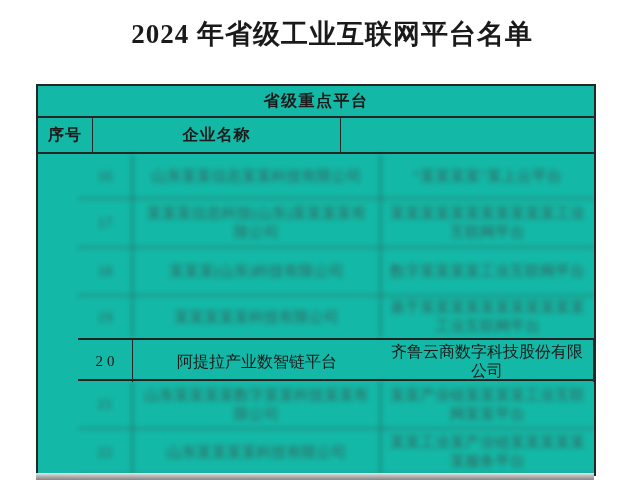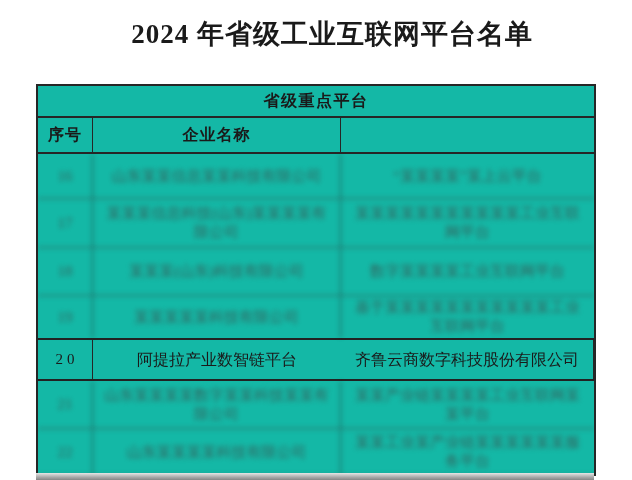--- a/index.html
+++ b/index.html
@@ -37,21 +37,21 @@
     font-family:"Liberation Sans","DejaVu Sans",sans-serif;
     font-weight:700;font-size:16px;letter-spacing:1px;
   }
   #rows .data-row:nth-child(1){height:45px;}
   #rows .data-row:nth-child(2){height:49px;}
   #rows .data-row:nth-child(3){height:48px;}
   #rows .data-row:nth-child(4){height:42px;border-bottom:none;}
   #rows .data-row:nth-child(5){height:43px;}
   #rows .data-row:nth-child(6){height:48px;}
   #rows .data-row:nth-child(7){height:47px;}
-  .data-row{font-size:15px;}
+  .data-row{font-size:15px;margin-left:40px;}
   .data-row.blurred{
     filter:blur(2.4px);
     color:#414141;opacity:.72;
     border-bottom:1.5px solid #3a3a3a;
   }
   .data-row.sharp{
     border-top:2px solid #222;border-bottom:2px solid #222;
     font-size:16px;font-weight:400;
   }
   .data-row.sharp .seq{letter-spacing:4px;text-indent:4px;font-size:15px;}

